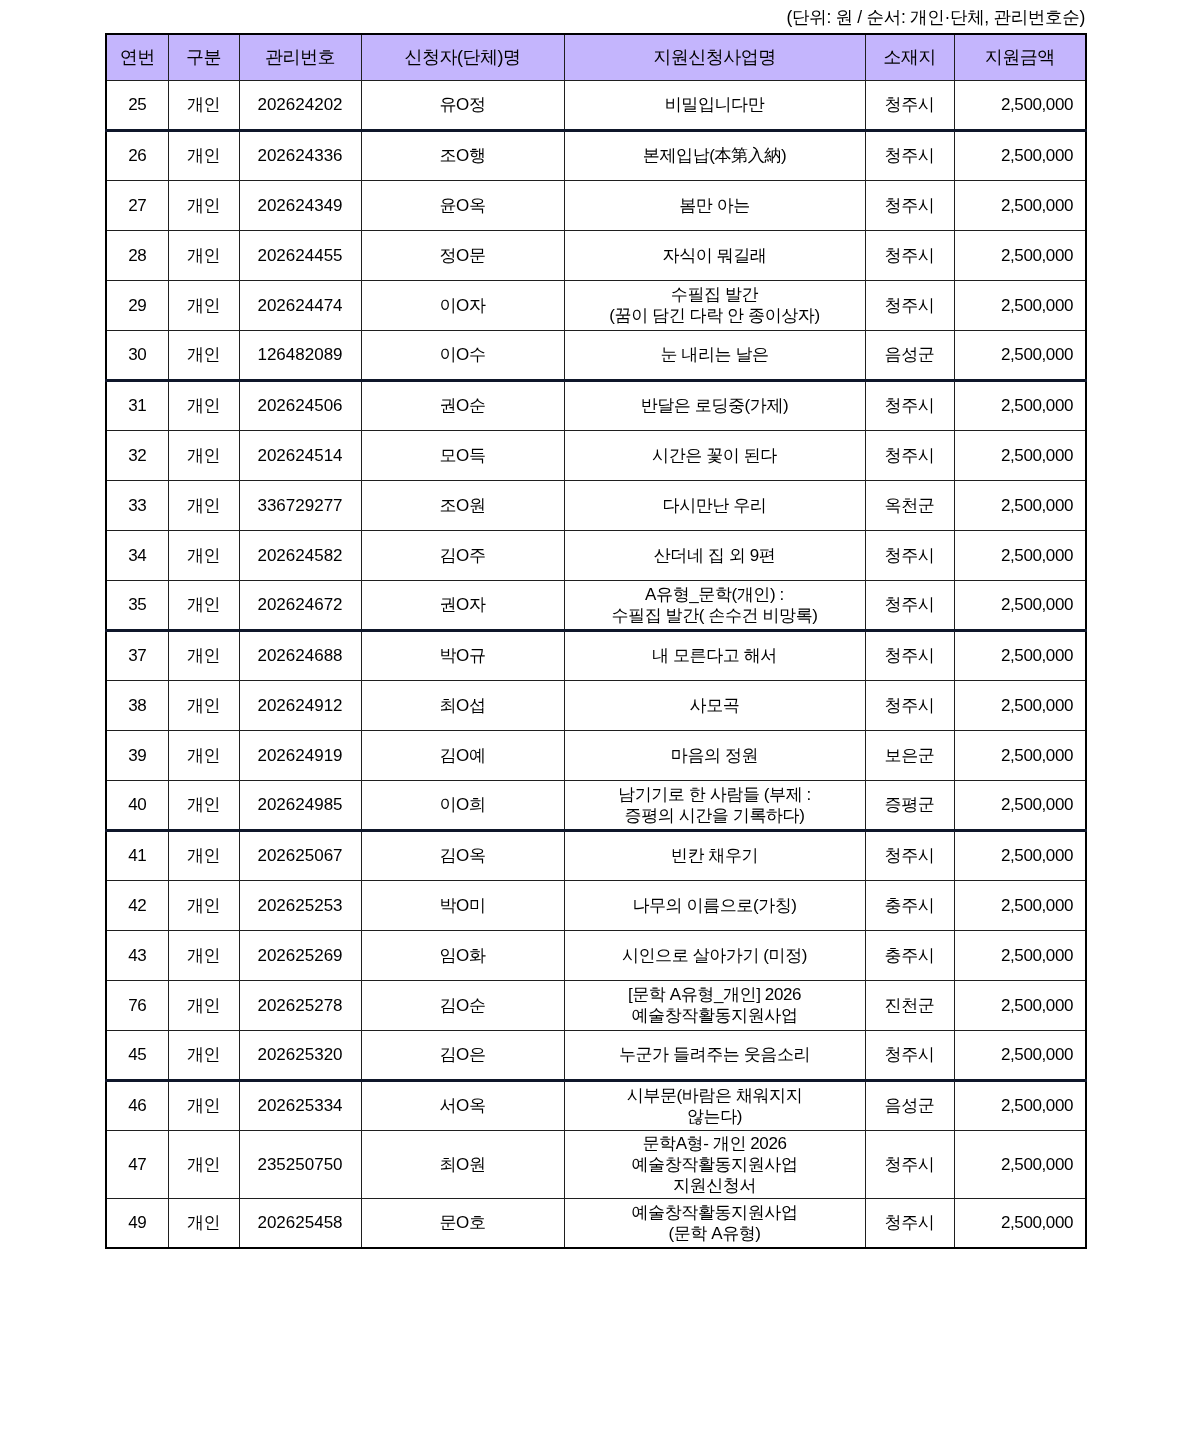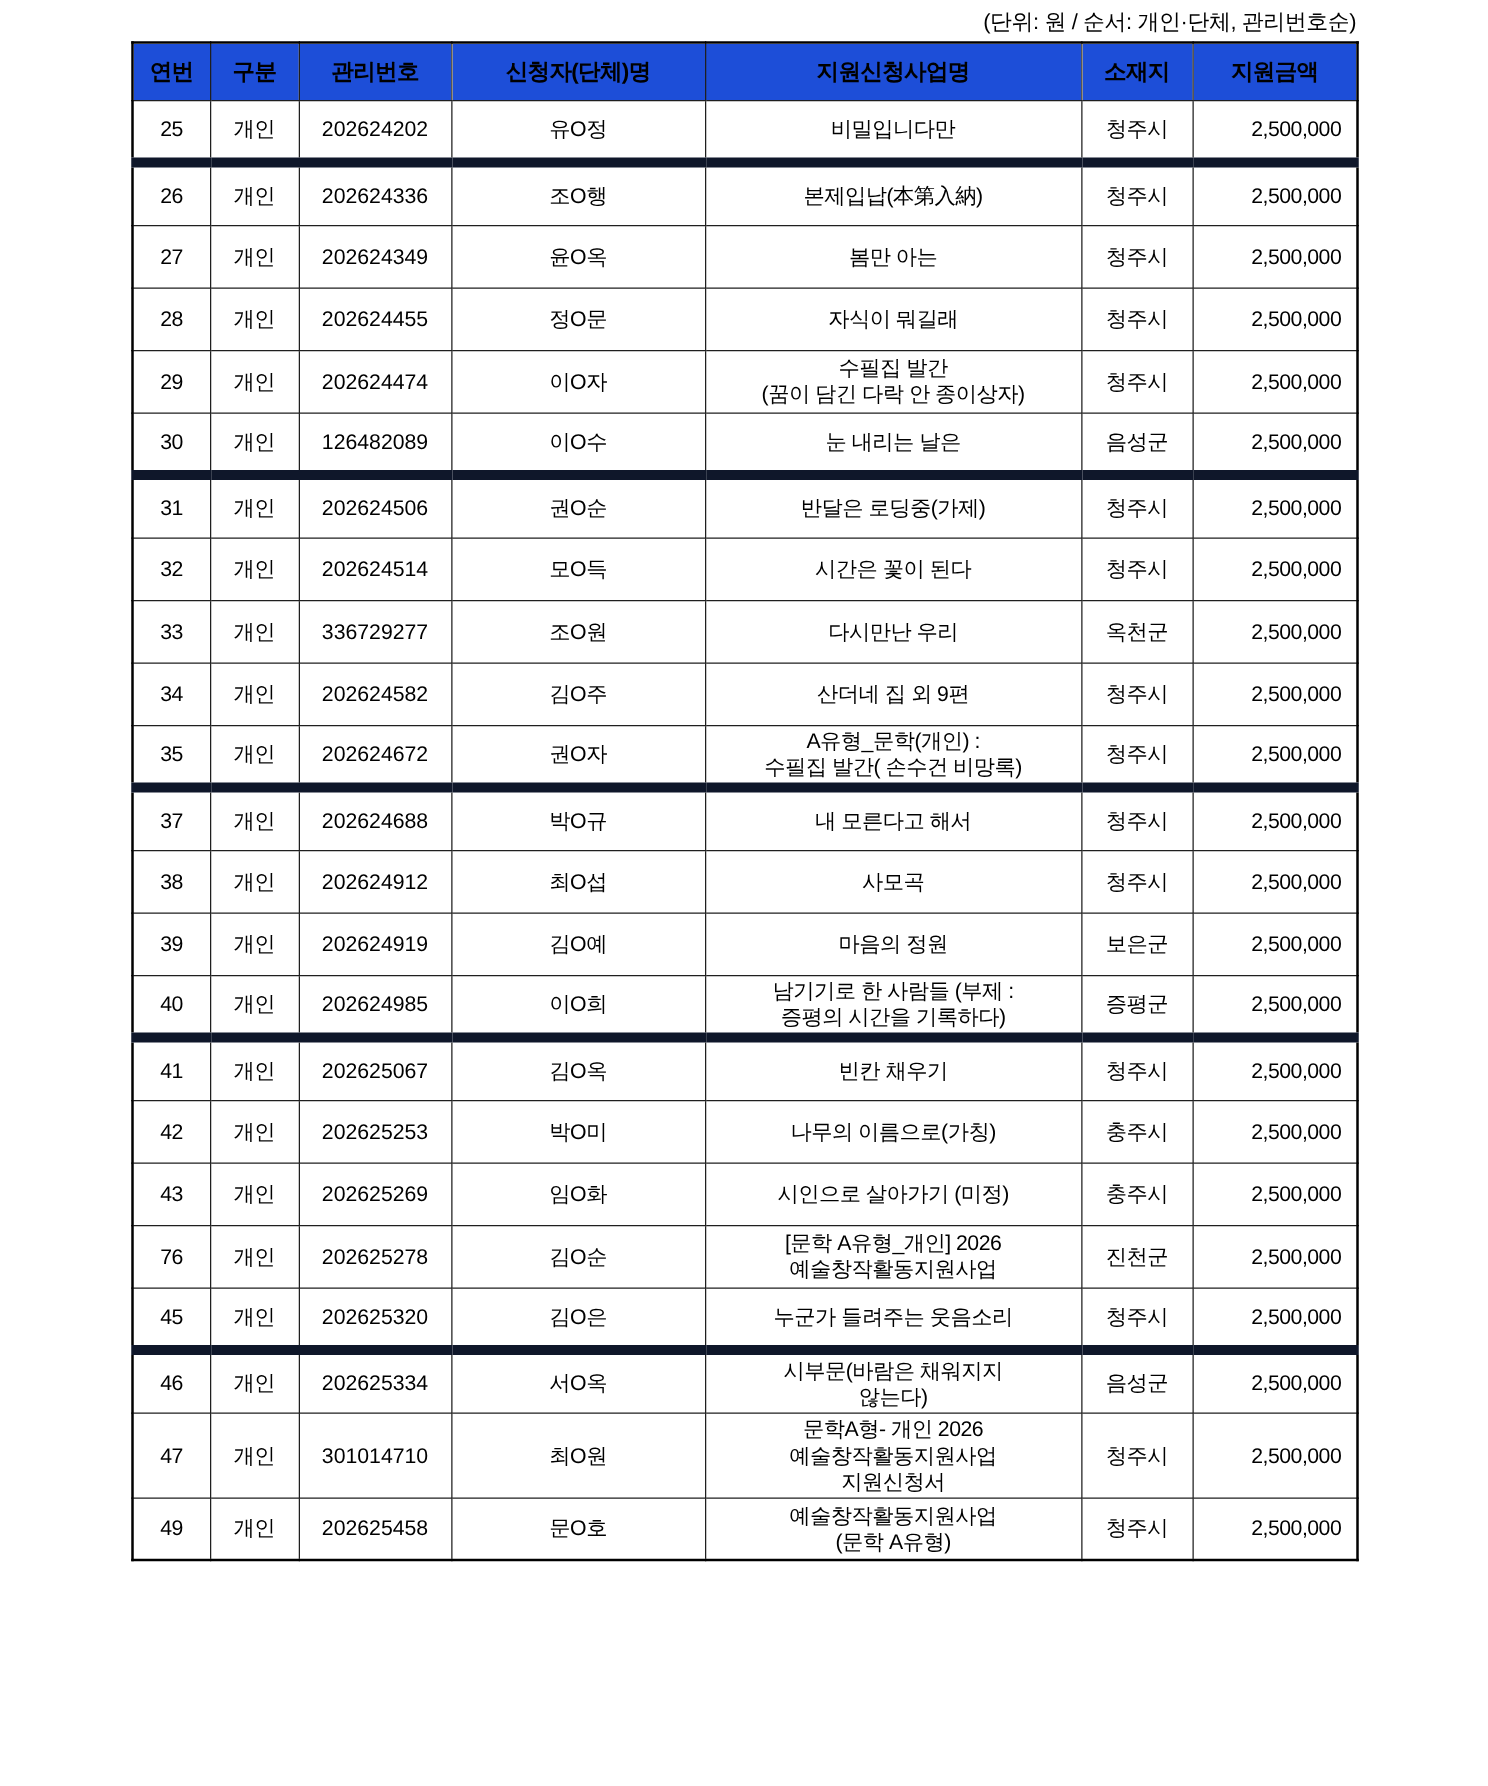--- a/index.html
+++ b/index.html
@@ -37,33 +37,33 @@
     border: 1px solid #1f1f1f;
     text-align: center;
     vertical-align: middle;
     padding: 1px 2px;
     overflow: hidden;
   }
   table.grant-table thead tr {
     height: 46px;
   }
   table.grant-table th {
-    background: #1d4ed8;
-    font-weight: bold;
+    background: #c4b5fd;
+    font-weight: normal;
     font-size: 18px;
     letter-spacing: -0.5px;
   }
   table.grant-table tbody tr {
     height: 50px;
   }
   table.grant-table tbody tr.tall {
     height: 68px;
   }
   table.grant-table tbody tr.group-end td {
-    border-bottom: 8px solid #0f172a;
+    border-bottom: 3px solid #0f172a;
   }
   table.grant-table td {
     font-size: 17px;
     line-height: 21px;
     letter-spacing: -0.4px;
     white-space: pre-wrap;
   }
   table.grant-table td.col-amount {
     text-align: right;
     padding-right: 12px;
@@ -290,21 +290,21 @@
           <td class="col-mgmt_no">202625334</td>
           <td class="col-applicant">서O옥</td>
           <td class="col-project">시부문(바람은 채워지지
 않는다)</td>
           <td class="col-location">음성군</td>
           <td class="col-amount">2,500,000</td>
         </tr>
         <tr class="tall">
           <td class="col-no">47</td>
           <td class="col-category">개인</td>
-          <td class="col-mgmt_no">301014710</td>
+          <td class="col-mgmt_no">235250750</td>
           <td class="col-applicant">최O원</td>
           <td class="col-project">문학A형- 개인 2026
 예술창작활동지원사업
 지원신청서</td>
           <td class="col-location">청주시</td>
           <td class="col-amount">2,500,000</td>
         </tr>
         <tr>
           <td class="col-no">49</td>
           <td class="col-category">개인</td>

